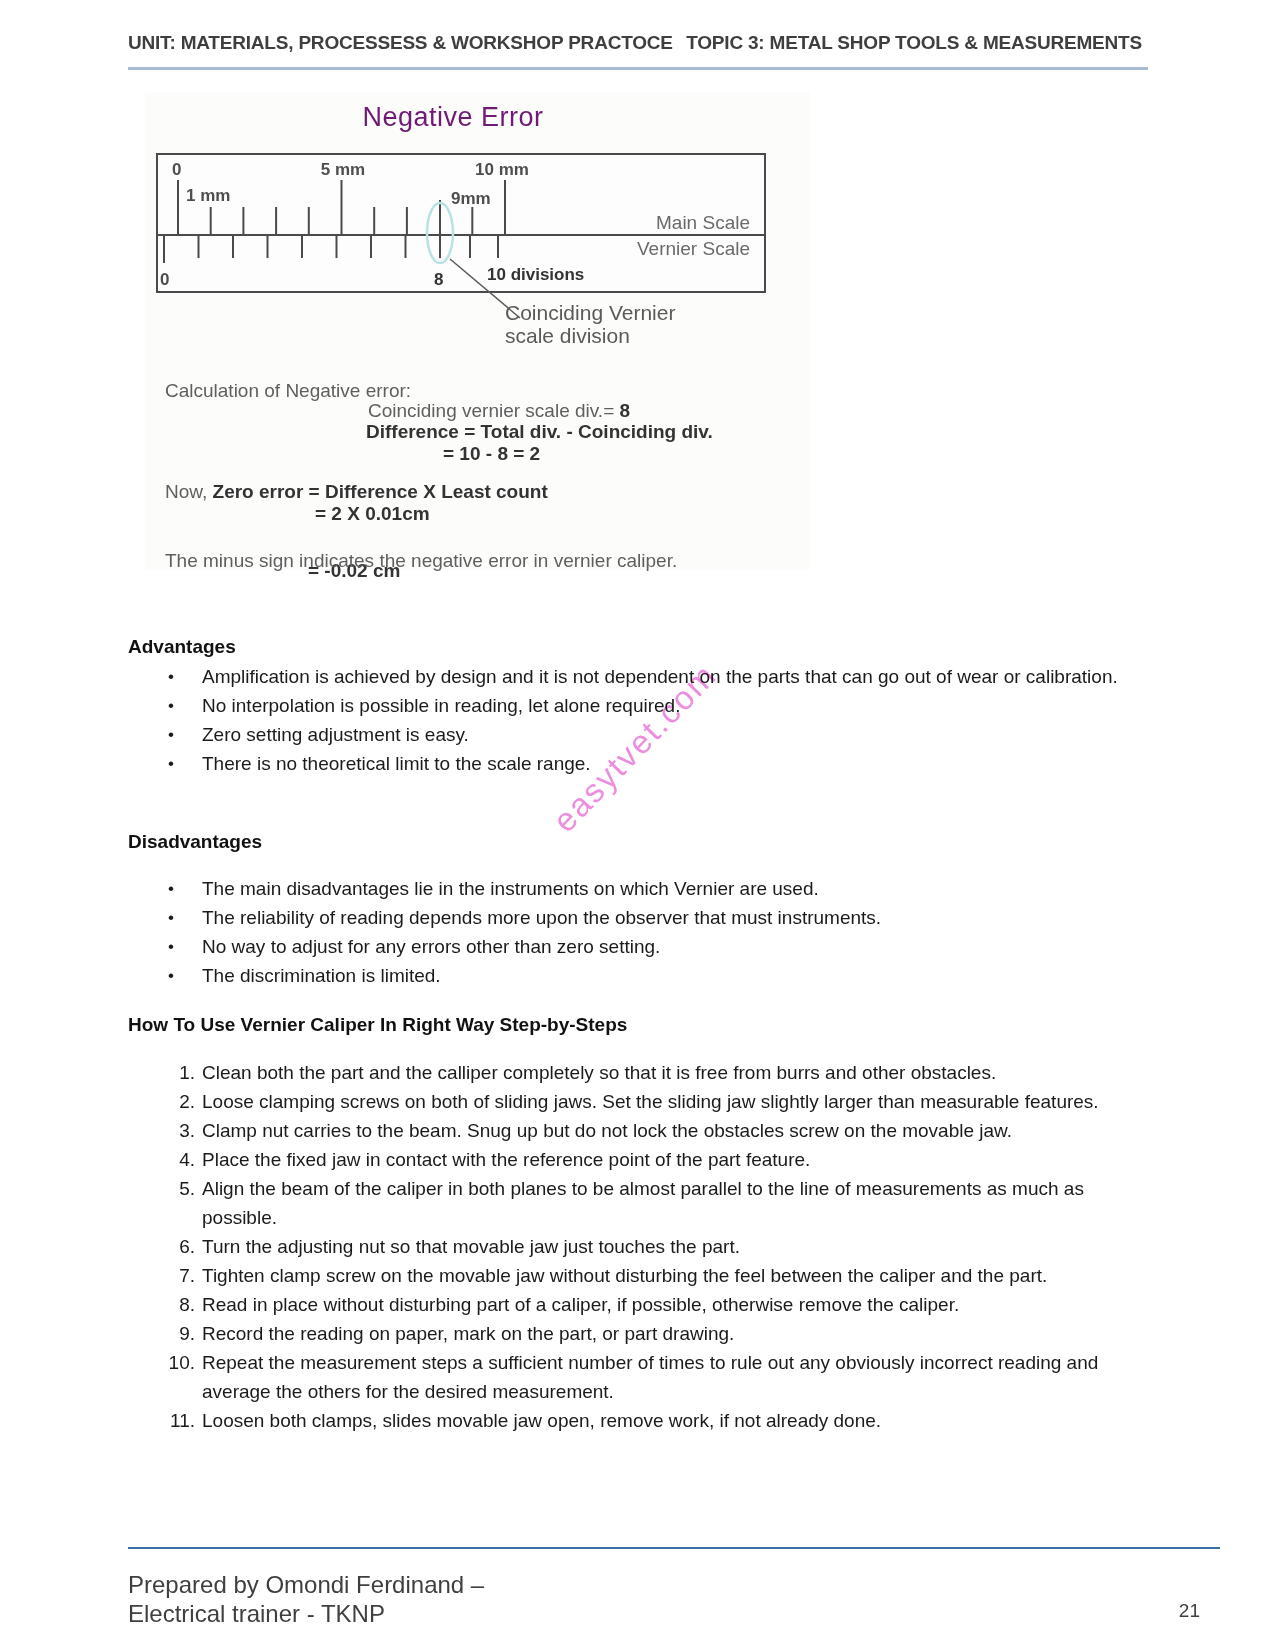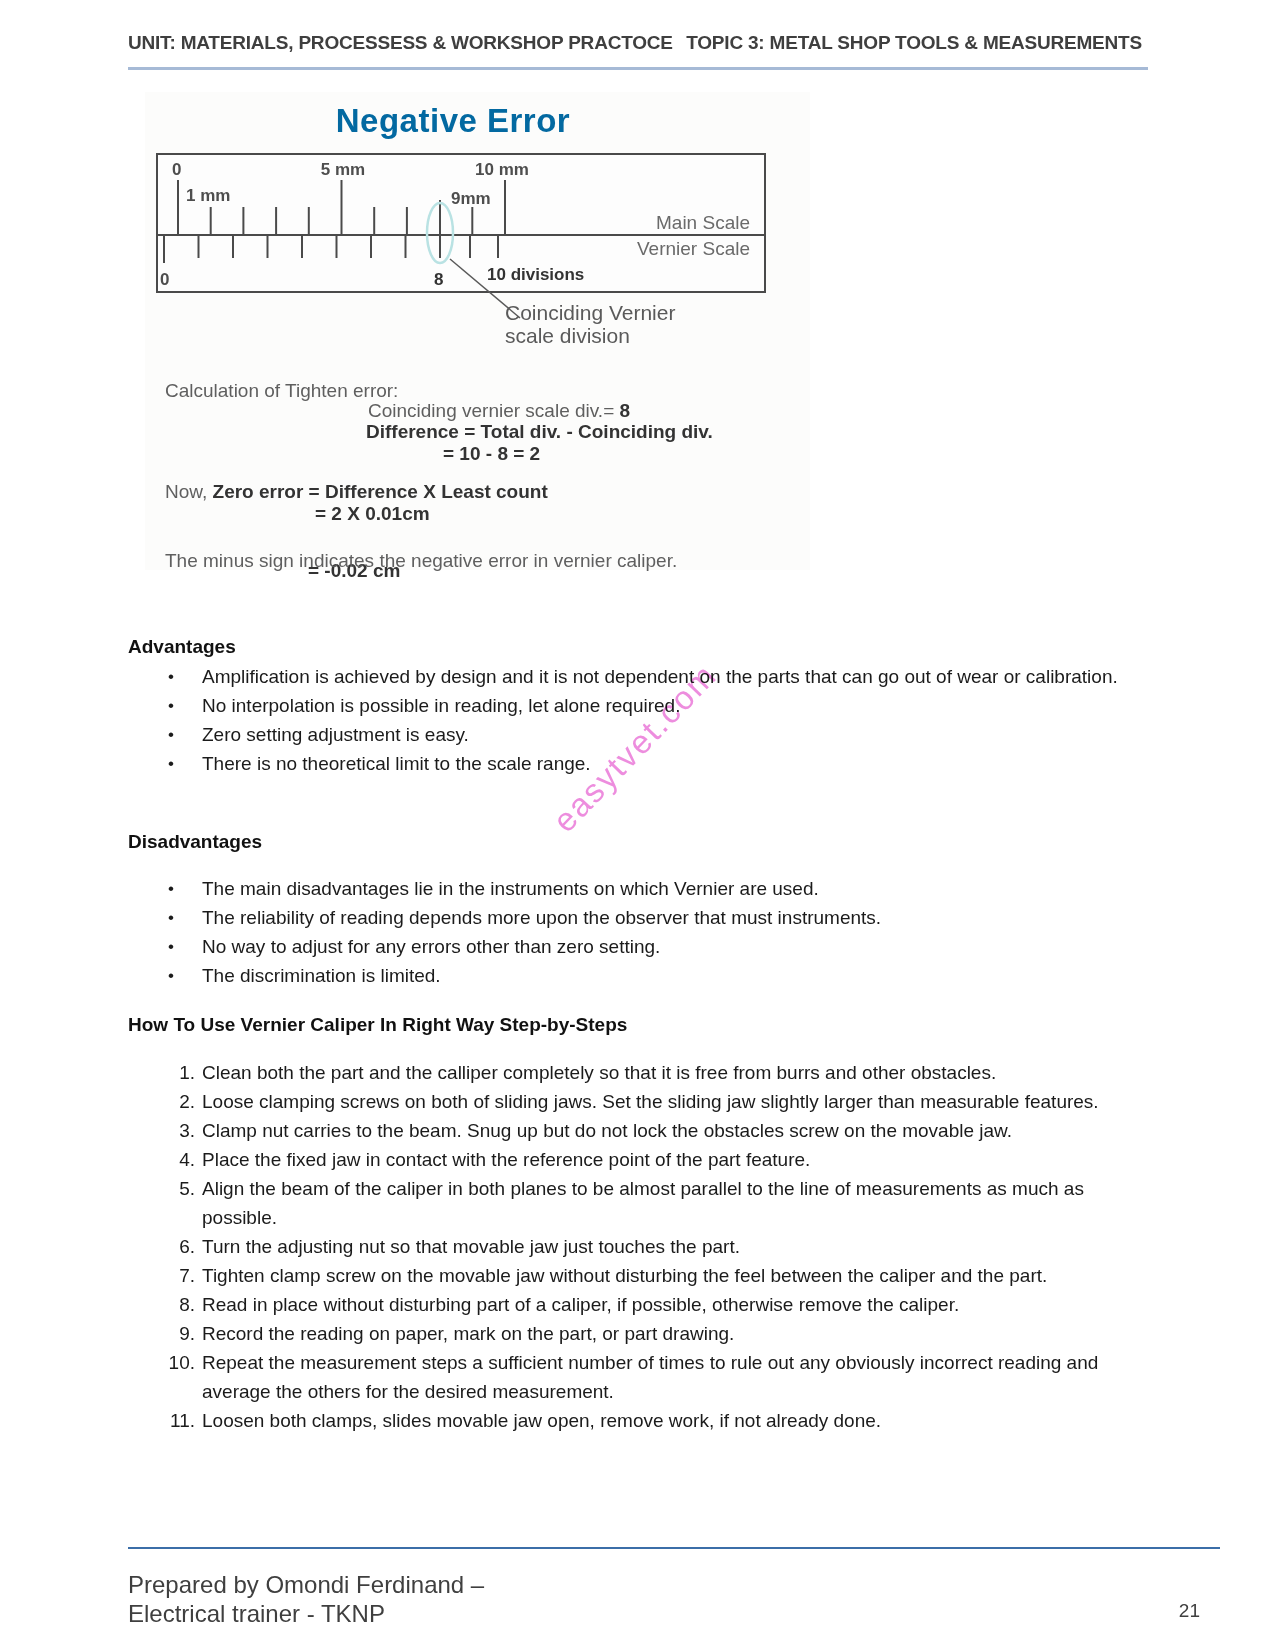--- a/index.html
+++ b/index.html
@@ -23,21 +23,21 @@
     position:absolute;left:128px;top:67px;width:1020px;height:3px;
     background:#a6bad6;
   }
   
   .scan-bg{
     position:absolute;left:145px;top:92px;width:665px;height:478px;
     background:#fcfcfb;
   }
   .figure-title{
     position:absolute;left:168px;top:102px;width:570px;
-    text-align:center;font-size:33px;font-weight:bold;color:#0369a1;
+    text-align:center;font-size:27px;font-weight:normal;color:#701a75;
     letter-spacing:0.5px;
   }
   .ruler-svg{position:absolute;left:150px;top:138px;}
   .svg-label{fill:#4e4e4e;font-size:17px;font-weight:bold;}
   .svg-label-lg{fill:#6a6a6a;font-size:19px;font-weight:normal;}
   .svg-label-dk{fill:#333333;font-size:17px;font-weight:bold;}
   .svg-anno{fill:#5a5a5a;font-size:21px;}
   
   .calc-line{
     position:absolute;font-size:19px;color:#5f5f5f;white-space:nowrap;
@@ -144,21 +144,21 @@
     <text class="svg-label" x="301" y="66">9mm</text>
     <text class="svg-label-lg" x="600" y="91" text-anchor="end">Main Scale</text>
     <text class="svg-label-lg" x="600" y="117" text-anchor="end">Vernier Scale</text>
     <text class="svg-label" x="10" y="147">0</text>
     <text class="svg-label-dk" x="284" y="147">8</text>
     <text class="svg-label-dk" x="337" y="142">10 divisions</text>
     <text class="svg-anno" x="355" y="182">Coinciding Vernier</text>
     <text class="svg-anno" x="355" y="205">scale division</text>
   </svg>
 
-  <div class="calc-line" style="left:165px;top:380px;">Calculation of Tighten error:</div>
+  <div class="calc-line" style="left:165px;top:380px;">Calculation of Negative error:</div>
   <div class="calc-line" style="left:368px;top:400px;"><span>Coinciding vernier scale div.= </span><b>8</b></div>
   <div class="calc-line" style="left:366px;top:421px;"><b>Difference = Total div. - Coinciding div.</b></div>
   <div class="calc-line" style="left:443px;top:443px;"><b>= 10 - 8  = 2</b></div>
   <div class="calc-line" style="left:165px;top:481px;"><span>Now, </span><b>Zero error = Difference X Least count</b></div>
   <div class="calc-line" style="left:315px;top:503px;font-weight:bold;"><b>= 2 X 0.01cm</b></div>
   <div class="calc-line" style="left:308px;top:523px;margin-top:37px;"><b>= -0.02 cm</b></div>
   <div class="calc-line" style="left:165px;top:550px;">The minus sign indicates the negative error in vernier caliper.</div>
 
 
   <div class="h-bold" style="top:636px;">Advantages</div>

